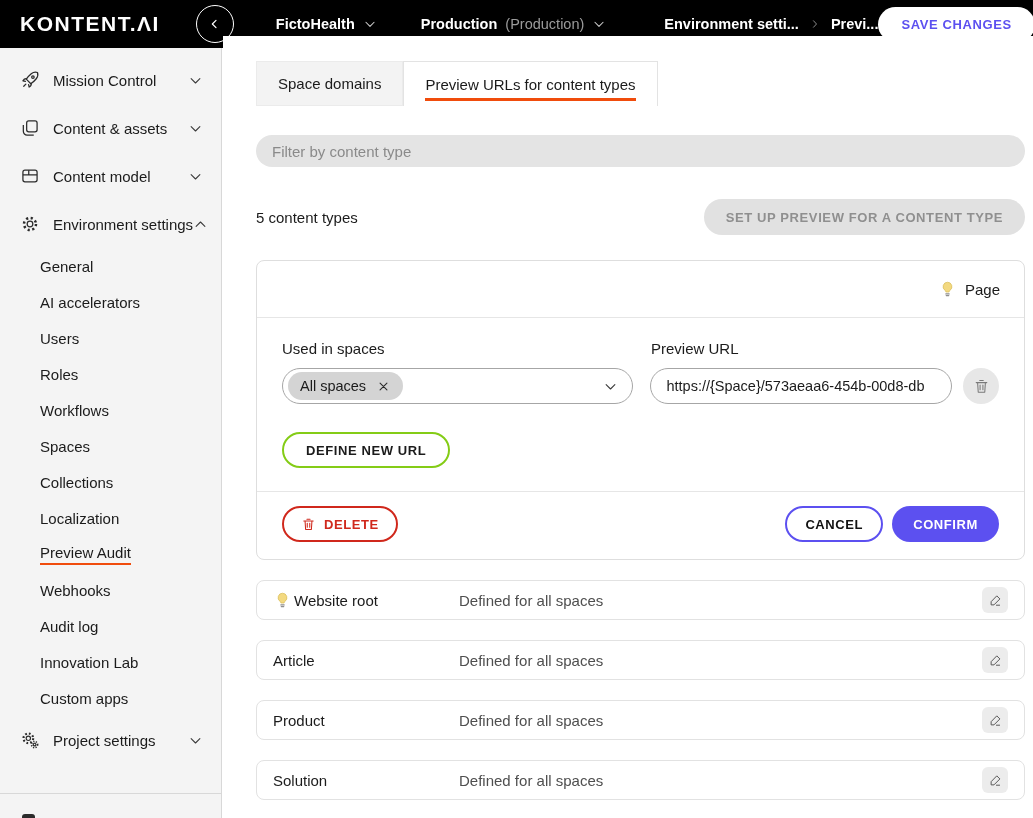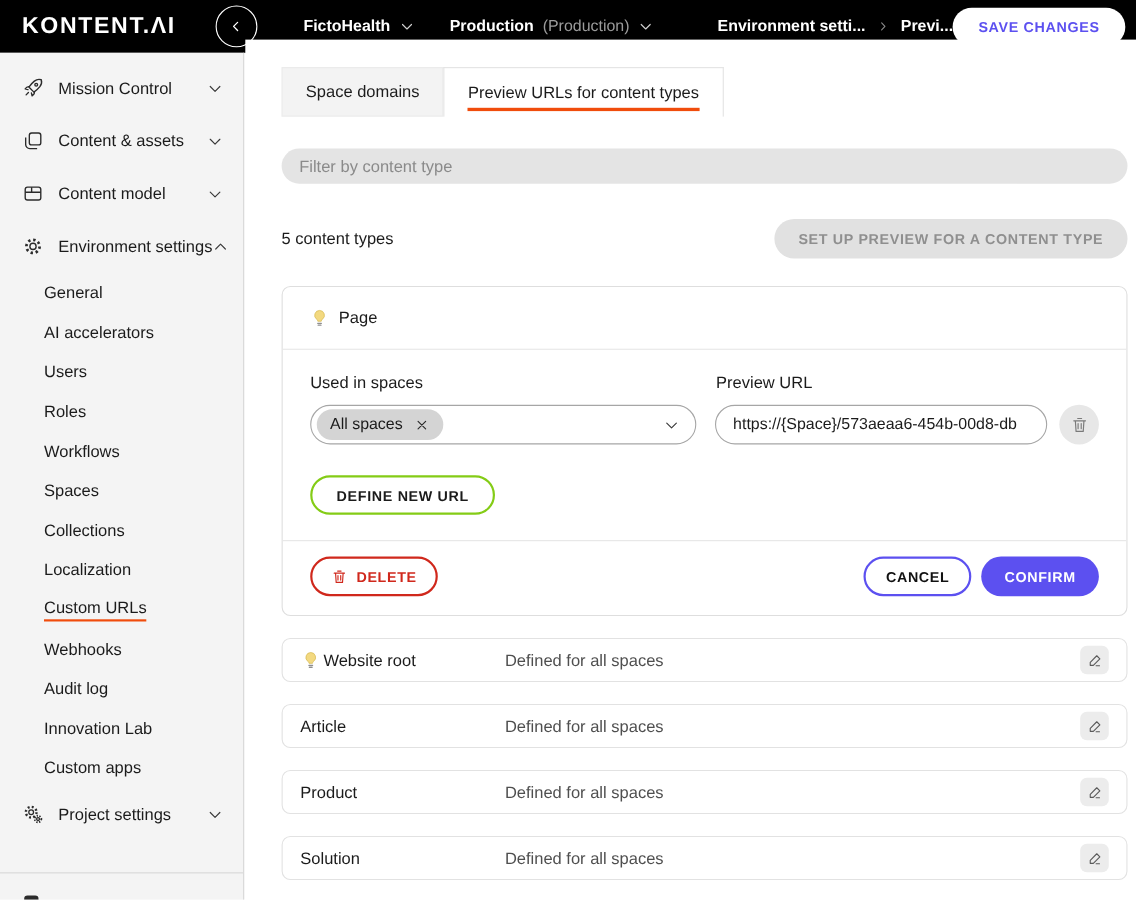--- a/index.html
+++ b/index.html
@@ -19,21 +19,21 @@
     margin-left:20px; font-size:21px; font-weight:bold; letter-spacing:1.5px;
     color:#fff; white-space:nowrap;
   }
   .back-btn {
     margin-left:36px; width:38px; height:38px; border-radius:50%;
     border:1.5px solid #fff; background:transparent; color:#fff;
     display:flex; align-items:center; justify-content:center; cursor:pointer; flex:0 0 auto;
   }
   .tb-item { display:flex; align-items:center; gap:8px; cursor:pointer; }
   .tb-project { margin-left:42px; }
-  .tb-env { margin-left:32px; }
+  .tb-env { margin-left:44px; }
   .tb-label { font-size:14.5px; font-weight:bold; color:#fff; white-space:nowrap; }
   .tb-sub { font-size:14.5px; color:#9b9b9b; white-space:nowrap; }
   .tb-chevron { color:#cfcfcf; }
   .breadcrumb { display:flex; align-items:center; gap:10px; margin-left:58px; }
   .crumb { font-size:14.5px; font-weight:bold; color:#fff; white-space:nowrap; cursor:pointer; }
   .crumb-sep { color:#8a8a8a; }
   .save-btn {
     margin-left:auto; margin-right:12px; height:35px; padding:0 23px;
     border:none; border-radius:18px; background:#fff; color:#5c50f0;
     font-family:"Liberation Sans",sans-serif; font-size:13px; font-weight:bold;
@@ -88,21 +88,21 @@
     margin-left:auto; height:36px; padding:0 22px; border:none; border-radius:18px;
     background:#e1e1e1; color:#8f8f8f; font-family:"Liberation Sans",sans-serif;
     font-size:13px; font-weight:bold; letter-spacing:0.6px; cursor:default; white-space:nowrap;
   }
 
   
   .card {
     margin:25px 8px 0 33px; width:769px; border:1px solid #dedede; border-radius:8px;
     background:#fff; overflow:hidden;
   }
-  .card-header { height:57px; display:flex; align-items:center; padding:0 24px; border-bottom:1px solid #e6e6e6; }
+  .card-header { height:57px; display:flex; align-items:center; padding:0 24px; border-bottom:1px solid #e6e6e6;justify-content:flex-end; }
   .bulb { width:19px; height:19px; flex:0 0 auto; }
   .card-title { font-size:15px; margin-left:8px; }
 
   .card-body { padding:22px 25px 0 25px; }
   .field-labels { display:flex; }
   .field-label { font-size:15px; color:#1b1b1b; }
   .label-spaces { width:369px; }
   .controls-row { display:flex; align-items:center; margin-top:11px; }
   .spaces-select {
     width:352px; height:36px; border:1px solid #a6a6a6; border-radius:18px;
@@ -296,21 +296,21 @@
   <div class="sub-item">
       <span>Spaces</span>
     </div>
   <div class="sub-item">
       <span>Collections</span>
     </div>
   <div class="sub-item">
       <span>Localization</span>
     </div>
   <div class="sub-item">
-      <span class="active-underline">Custom URLs</span>
+      <span class="active-underline">Preview Audit</span>
     </div>
   <div class="sub-item">
       <span>Webhooks</span>
     </div>
   <div class="sub-item">
       <span>Audit log</span>
     </div>
   <div class="sub-item">
       <span>Innovation Lab</span>
     </div>

